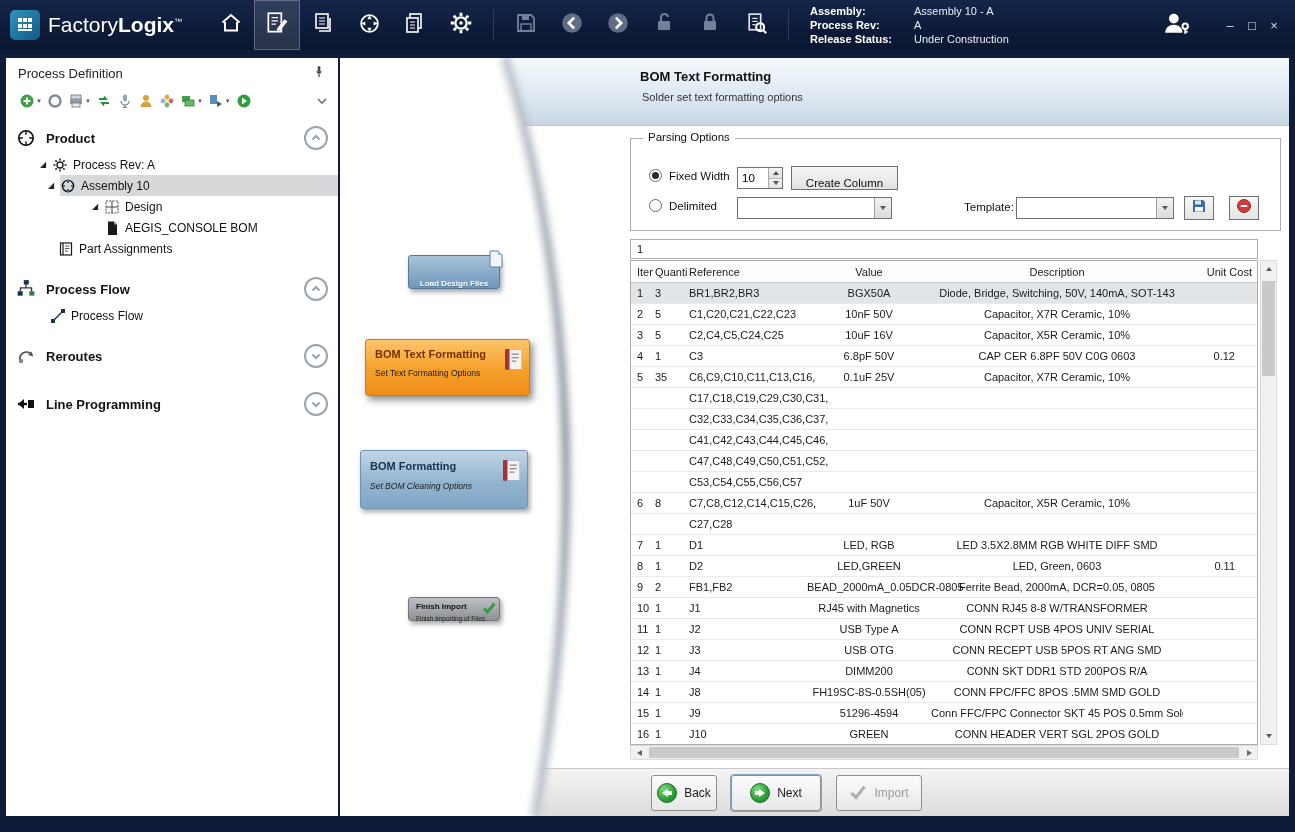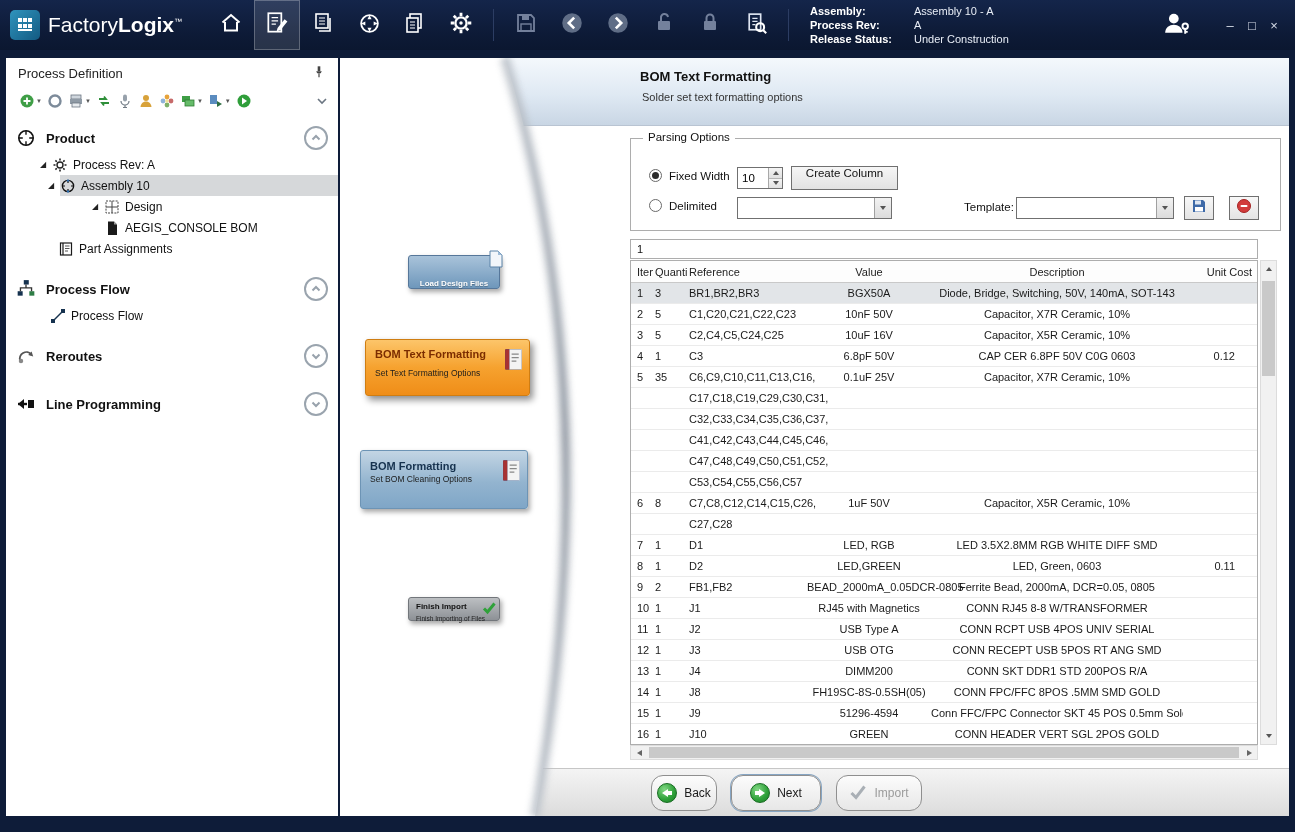--- a/index.html
+++ b/index.html
@@ -63,21 +63,21 @@
     display:flex; align-items:flex-end; justify-content:center; }
   .step1 .t { font-size:8px; font-weight:bold; color:#fff; text-shadow:0 1px 1px rgba(0,0,0,.3); }
   .step1 .pic { position:absolute; right:-5px; top:-6px; }
   .step2 { left:25px; top:281px; width:165px; height:57px; background:linear-gradient(180deg,#fcc56a 0%,#f6a22f 50%,#ef8d18 100%);
     border:1px solid #cf7d12; box-shadow:3px 4px 7px rgba(0,0,0,.45); padding:8px 8px 0 9px; }
   .step2 .t { font-size:11px; font-weight:bold; color:#7c2d00; }
   .step2 .s { font-size:8.5px; color:#1c1c1c; margin-top:8px; }
   .step3 { left:20px; top:392px; width:168px; height:59px; background:linear-gradient(180deg,#c3d5e4 0%,#93b4cf 55%,#7fa6c7 100%);
     border:1px solid #6d94b5; padding:9px 8px 0 9px; }
   .step3 .t { font-size:11px; font-weight:bold; color:#16324f; }
-  .step3 .s { font-size:8.5px; color:#1c1c1c; margin-top:2px; }
+  .step3 .s { font-size:8.5px; color:#1c1c1c; margin-top:9px;font-style:italic; }
   .bookic { position:absolute; right:3px; top:7px; }
   .step4 { left:68px; top:539px; width:92px; height:24px; background:linear-gradient(180deg,#bcbfc2,#8d9196); border:1px solid #72767b; padding:4px 6px 0 7px; }
   .step4 .t { font-size:8px; font-weight:bold; color:#111; }
   .step4 .s { font-size:6.5px; color:#222; margin-top:4px; }
   .step4 .chk { position:absolute; right:2px; top:2px; }
 
   
   .fs { position:absolute; left:290px; top:80px; width:651px; height:93px; border:1px solid #adadad; z-index:3; }
   .fs-legend { position:absolute; top:-8px; left:12px; background:#fff; padding:0 5px; font-size:11.5px; color:#111; }
   .radio { width:13px; height:13px; border:1px solid #6a6a6a; border-radius:50%; background:#fff; display:inline-block; }
@@ -87,21 +87,21 @@
   .spin { width:46px; height:22px; border:1px solid #707070; background:#fff; display:flex; }
   .spin input { flex:1; min-width:0; border:none; outline:none; font:inherit; font-size:11.5px; padding-left:4px; }
   .spinbtns { width:14px; border-left:1px solid #a8a8a8; display:flex; flex-direction:column; }
   .spinbtns .sb { flex:1; display:flex; align-items:center; justify-content:center; background:linear-gradient(#f4f4f4,#e0e0e0); }
   .spinbtns .sb + .sb { border-top:1px solid #b5b5b5; }
   .tri-up { width:0; height:0; border-left:3px solid transparent; border-right:3px solid transparent; border-bottom:4px solid #555; }
   .tri-dn { width:0; height:0; border-left:3px solid transparent; border-right:3px solid transparent; border-top:4px solid #555; }
   .tri-l { width:0; height:0; border-top:3.5px solid transparent; border-bottom:3.5px solid transparent; border-right:5px solid #666; }
   .tri-r { width:0; height:0; border-top:3.5px solid transparent; border-bottom:3.5px solid transparent; border-left:5px solid #666; }
   .btn-std { height:24px; border:1px solid #707070; background:linear-gradient(#f6f6f6,#e2e2e2); font-size:11.5px; color:#111;
-    display:flex; align-items:flex-start; justify-content:center; padding:0 10px; }
+    display:flex; align-items:flex-end; justify-content:center; padding:0 10px; }
   .combo { height:22px; border:1px solid #707070; background:#fff; display:flex; }
   .combo .cfield { flex:1; }
   .combo .cbtn { width:17px; border-left:1px solid #a0a0a0; background:linear-gradient(#f2f2f2,#dcdcdc); display:flex; align-items:center; justify-content:center; }
   .sqbtn { width:30px; height:24px; border:1px solid #707070; background:linear-gradient(#f8f8f8,#e4e4e4); display:flex; align-items:center; justify-content:center; }
 
   
   .preview { position:absolute; left:290px; top:181px; width:628px; height:20px; border:1px solid #adadad; z-index:3;
     font-size:11px; display:flex; align-items:center; padding-left:6px; background:#fff; }
   .tablebox { position:absolute; left:290px; top:202px; width:628px; height:485px; border:1px solid #adadad; z-index:3; background:#fff; overflow:hidden; }
   .thead { display:flex; height:22px; align-items:center; border-bottom:1px solid #c9c9c9; background:#fdfdfd; font-size:11px; color:#222; }
@@ -120,21 +120,21 @@
   
   .vscroll { position:absolute; left:920px; top:202px; width:17px; height:485px; background:#f1f1f1; border:1px solid #dcdcdc; z-index:3; }
   .vscroll .sarr { height:16px; display:flex; align-items:center; justify-content:center; }
   .vscroll .sarr.bottom { position:absolute; bottom:0; left:0; right:0; }
   .vthumb { position:absolute; left:1px; right:1px; top:20px; height:95px; background:#c9c9c9; }
   .hscroll { position:absolute; left:290px; top:687px; width:628px; height:15px; background:#f1f1f1; border:1px solid #dcdcdc; z-index:3; }
   .hscroll .sarr { position:absolute; top:0; width:16px; height:13px; display:flex; align-items:center; justify-content:center; }
   .hthumb { position:absolute; left:18px; top:1px; height:11px; width:590px; background:#c9c9c9; }
 
   
-  .btn { position:absolute; top:717px; height:36px; border:1px solid #8f8f8f; border-radius:12px;
+  .btn { position:absolute; top:717px; height:36px; border:1px solid #8f8f8f; border-radius:3px;
     background:linear-gradient(#fcfcfc,#e7e7e7); display:flex; align-items:center; justify-content:center; gap:7px;
     font-size:12px; color:#1a1a1a; z-index:3; }
   .btn-back { left:311px; width:66px; }
   .btn-next { left:391px; width:90px; box-shadow:0 0 0 1px #86a5c3; }
   .btn-import { left:496px; width:86px; color:#9b9b9b; }
   .gcirc { width:20px; height:20px; border-radius:50%; border:1px solid #176b21;
     background:radial-gradient(circle at 35% 30%, #82d884, #2fa13a 58%, #1c7e27); display:flex; align-items:center; justify-content:center; }
   .wtri-l { width:0; height:0; border-top:4px solid transparent; border-bottom:4px solid transparent; border-right:6px solid #fff; }
   .wtri-r { width:0; height:0; border-top:4px solid transparent; border-bottom:4px solid transparent; border-left:6px solid #fff; }
   .wbar { width:4px; height:4px; background:#fff; }

